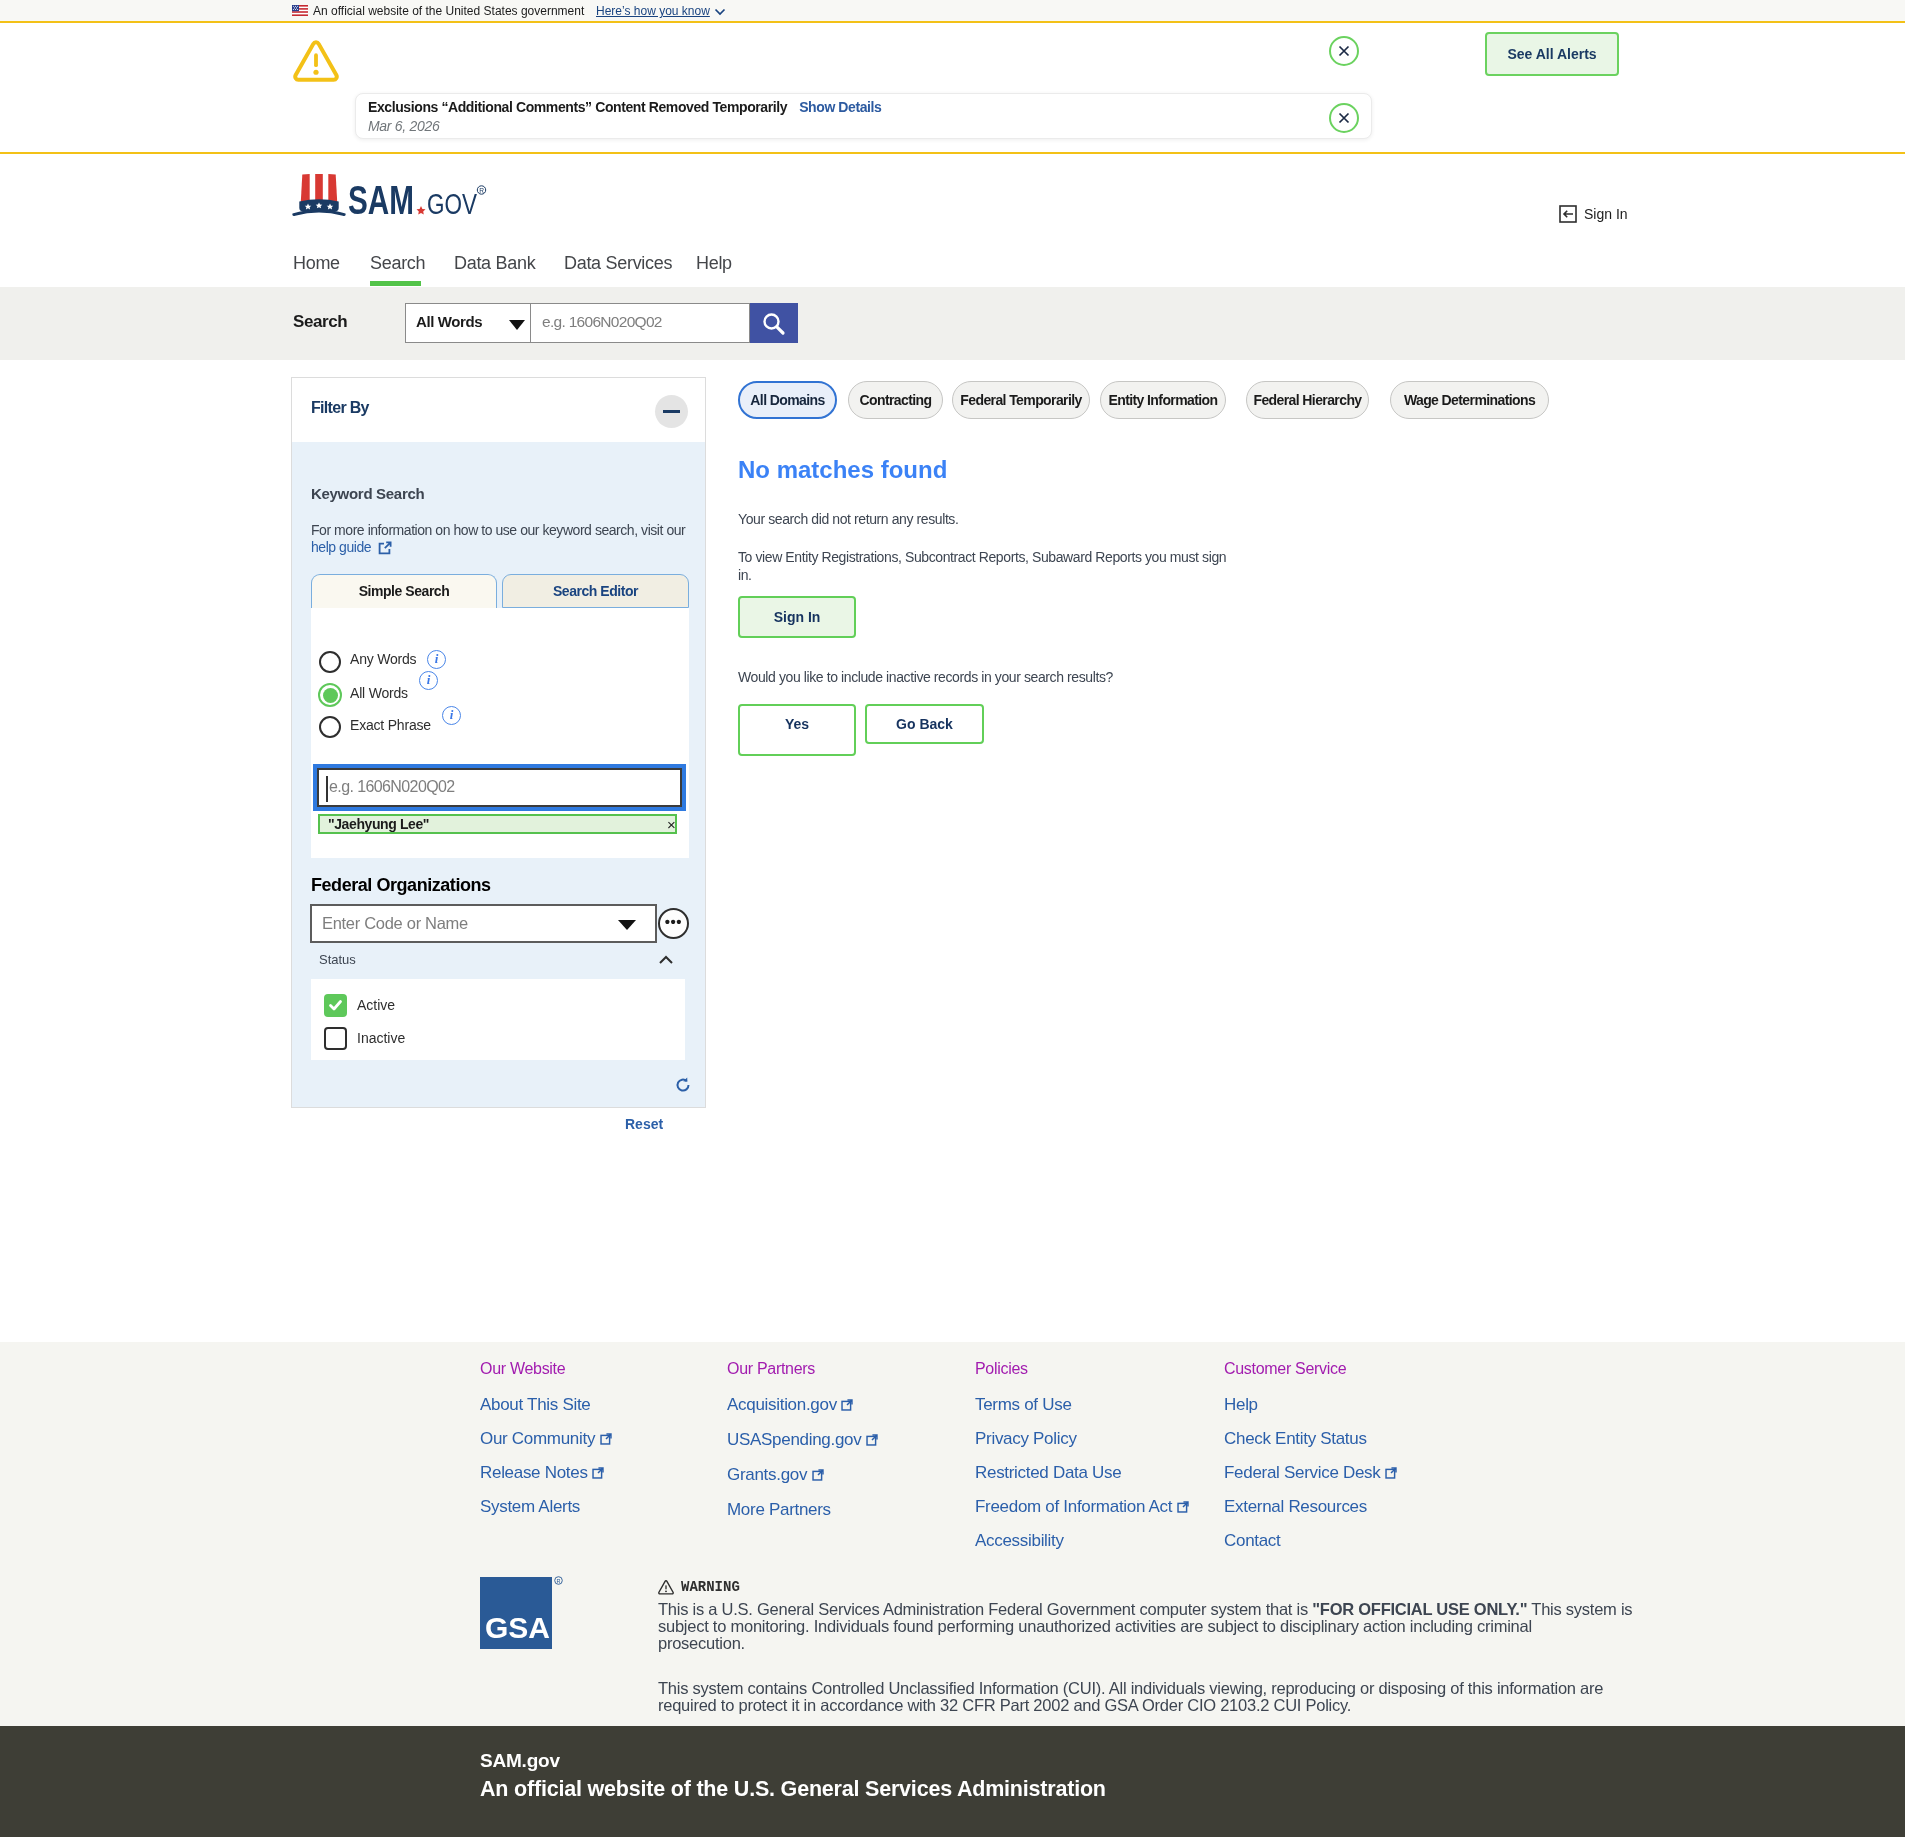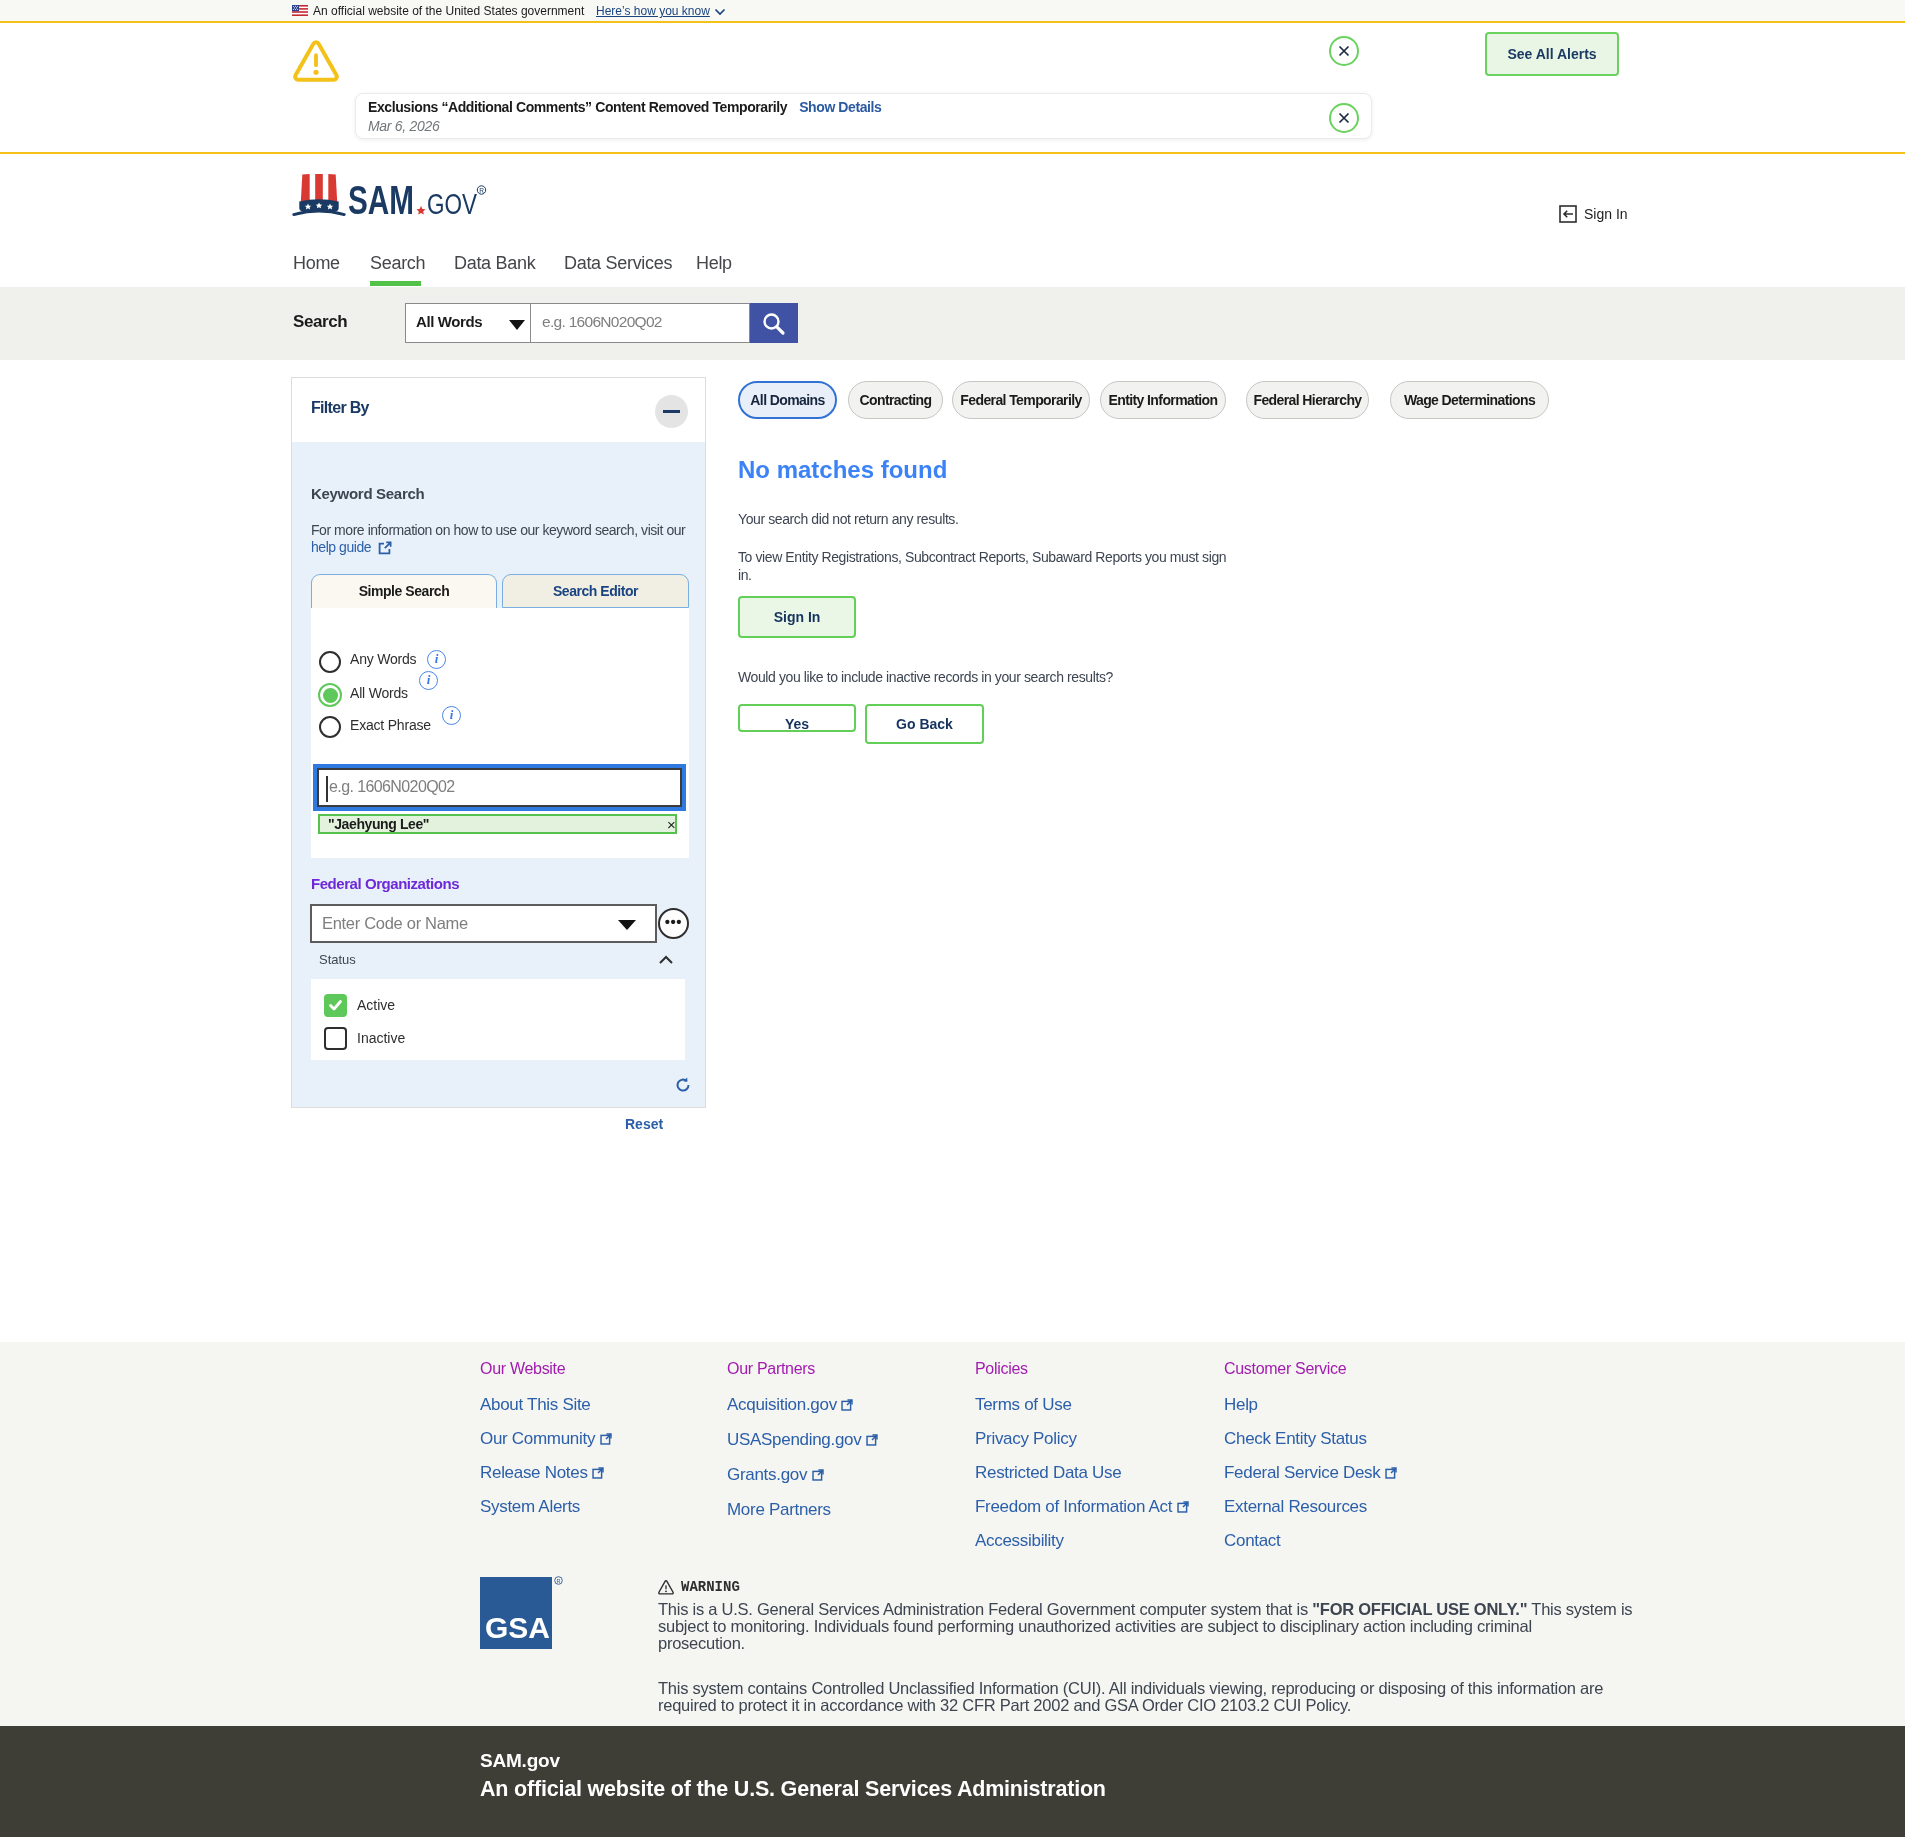--- a/index.html
+++ b/index.html
@@ -63,21 +63,21 @@
 .info { position:absolute; width:19px; height:19px; border:1.7px solid #4a86e8; border-radius:50%; color:#3b78e7; font-size:13px; font-weight:bold; font-style:italic; text-align:center; line-height:15px; font-family:"Liberation Serif", serif; }
 
 .kinputring { position:absolute; left:2px; top:156px; width:373px; height:47px; border:4px solid #2f7ae0; }
 .kinput { position:absolute; left:0px; top:0px; width:365px; height:39px; border:2px solid #3b3b3b; background:#fff; }
 .kinput .ph { position:absolute; left:10px; top:8px; font-size:16px; color:#7e7e7e; letter-spacing:-0.6px; }
 .kinput .caret { position:absolute; left:7px; top:6px; width:1.5px; height:26px; background:#333; }
 .chip { position:absolute; left:7px; top:206px; width:359px; height:20px; background:#e2f2dc; border:2px solid #55c14e; }
 .chip .t { position:absolute; left:8px; top:0px; font-size:14px; font-weight:bold; color:#1b1b1b; letter-spacing:-0.4px; }
 .chip .x { position:absolute; left:347px; top:0px; font-size:15px; color:#1b1b1b; }
 
-.orglbl { position:absolute; left:19px; top:497px; font-size:15px; font-weight:bold; color:#6d28d9; letter-spacing:-0.45px; }
+.orglbl { position:absolute; left:19px; top:497px; font-size:18px; font-weight:bold; color:#000000; letter-spacing:-0.45px; }
 .orginput { position:absolute; left:18px; top:526px; width:347px; height:39px; background:#fff; border:2px solid #5c5c5c; }
 .orginput .ph { position:absolute; left:10px; top:8px; font-size:16.5px; color:#7e7e7e; letter-spacing:-0.3px; }
 .orginput .tri { position:absolute; left:306px; top:14px; width:0; height:0; border-left:9px solid transparent; border-right:9px solid transparent; border-top:10px solid #121212; }
 .dots { position:absolute; left:366px; top:530px; width:31px; height:31px; border:2px solid #2e2e2e; border-radius:50%; background:#fdfdfd; text-align:center; line-height:24px; font-size:15px; font-weight:bold; color:#1b1b1b; letter-spacing:0.5px; }
 .statuslbl { position:absolute; left:27px; top:574px; font-size:13px; color:#3d4551; }
 .statusbox { position:absolute; left:19px; top:601px; width:374px; height:81px; background:#fff; }
 .cb { position:absolute; left:13px; width:23px; height:23px; border-radius:4px; }
 .cb.on { background:#5ec85a; }
 .cb.off { background:#fff; border:2px solid #2e2e2e; }
 .cblbl { position:absolute; left:46px; font-size:14px; color:#2e2e2e; }
@@ -271,21 +271,21 @@
 <div class="pill" style="left:952px;width:138px">Federal Temporarily</div>
 <div class="pill" style="left:1100px;width:126px">Entity Information</div>
 <div class="pill" style="left:1246px;width:123px">Federal Hierarchy</div>
 <div class="pill" style="left:1390px;width:159px">Wage Determinations</div>
 
 <div id="nmf">No matches found</div>
 <div class="mtext" style="top:510px">Your search did not return any results.</div>
 <div class="mtext" style="top:548px">To view Entity Registrations, Subcontract Reports, Subaward Reports you must sign<br>in.</div>
 <div class="greenbtn" style="left:738px;top:596px;width:118px;height:42px;line-height:38px;background:#eaf6e6">Sign In</div>
 <div class="mtext" style="top:668px">Would you like to include inactive records in your search results?</div>
-<div class="greenbtn" style="left:738px;top:704px;width:118px;height:28px;line-height:36px;background:#fff">Yes</div>
+<div class="greenbtn" style="left:738px;top:704px;width:118px;height:52px;line-height:36px;background:#fff">Yes</div>
 <div class="greenbtn" style="left:865px;top:704px;width:119px;height:40px;line-height:36px;background:#fff">Go Back</div>
 
 <div id="footer">
   <div class="h" style="left:480px;top:18px">Our Website</div>
   <a style="left:480px;top:53px">About This Site</a>
   <a style="left:480px;top:87px">Our Community&nbsp;<svg width="12" height="12" viewBox="0 0 14 14" style="vertical-align:-1px">
         <rect x="1.2" y="2.8" width="10" height="10" fill="none" stroke="#2b5faa" stroke-width="1.7"></rect>
         <path d="M7.5 1.2 H12.8 V6.5 M12.3 1.7 L7 7" fill="none" stroke="#2b5faa" stroke-width="1.7"></path>
       </svg></a>
   <a style="left:480px;top:121px">Release Notes&nbsp;<svg width="12" height="12" viewBox="0 0 14 14" style="vertical-align:-1px">

